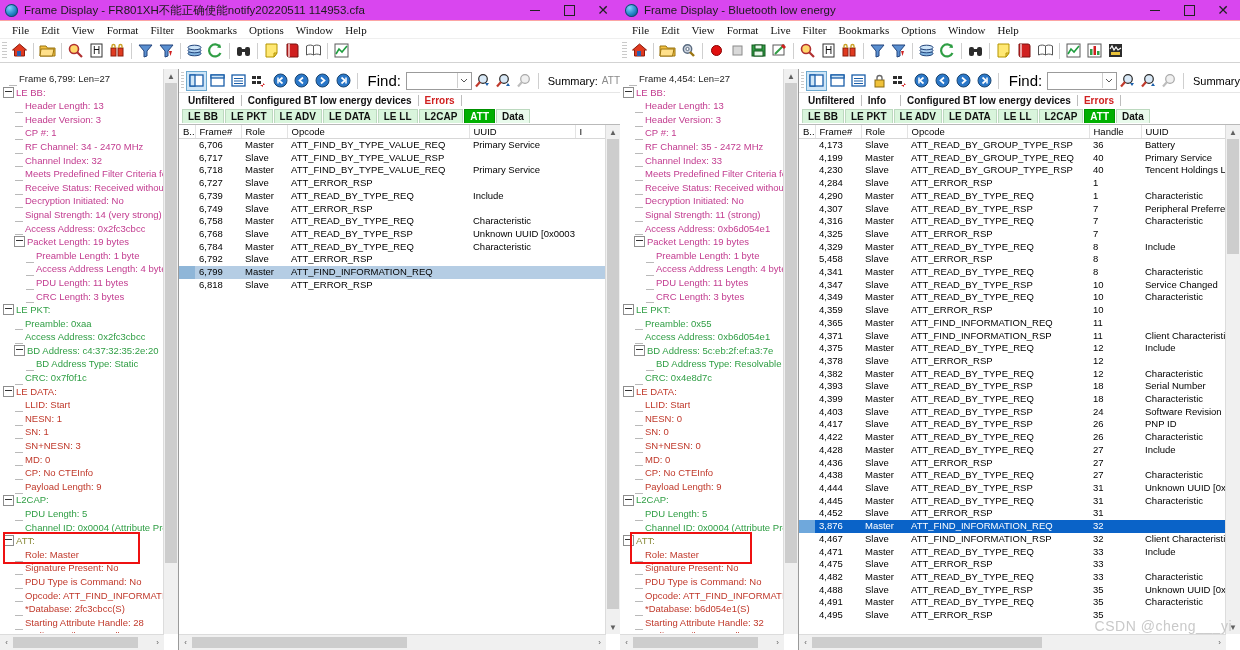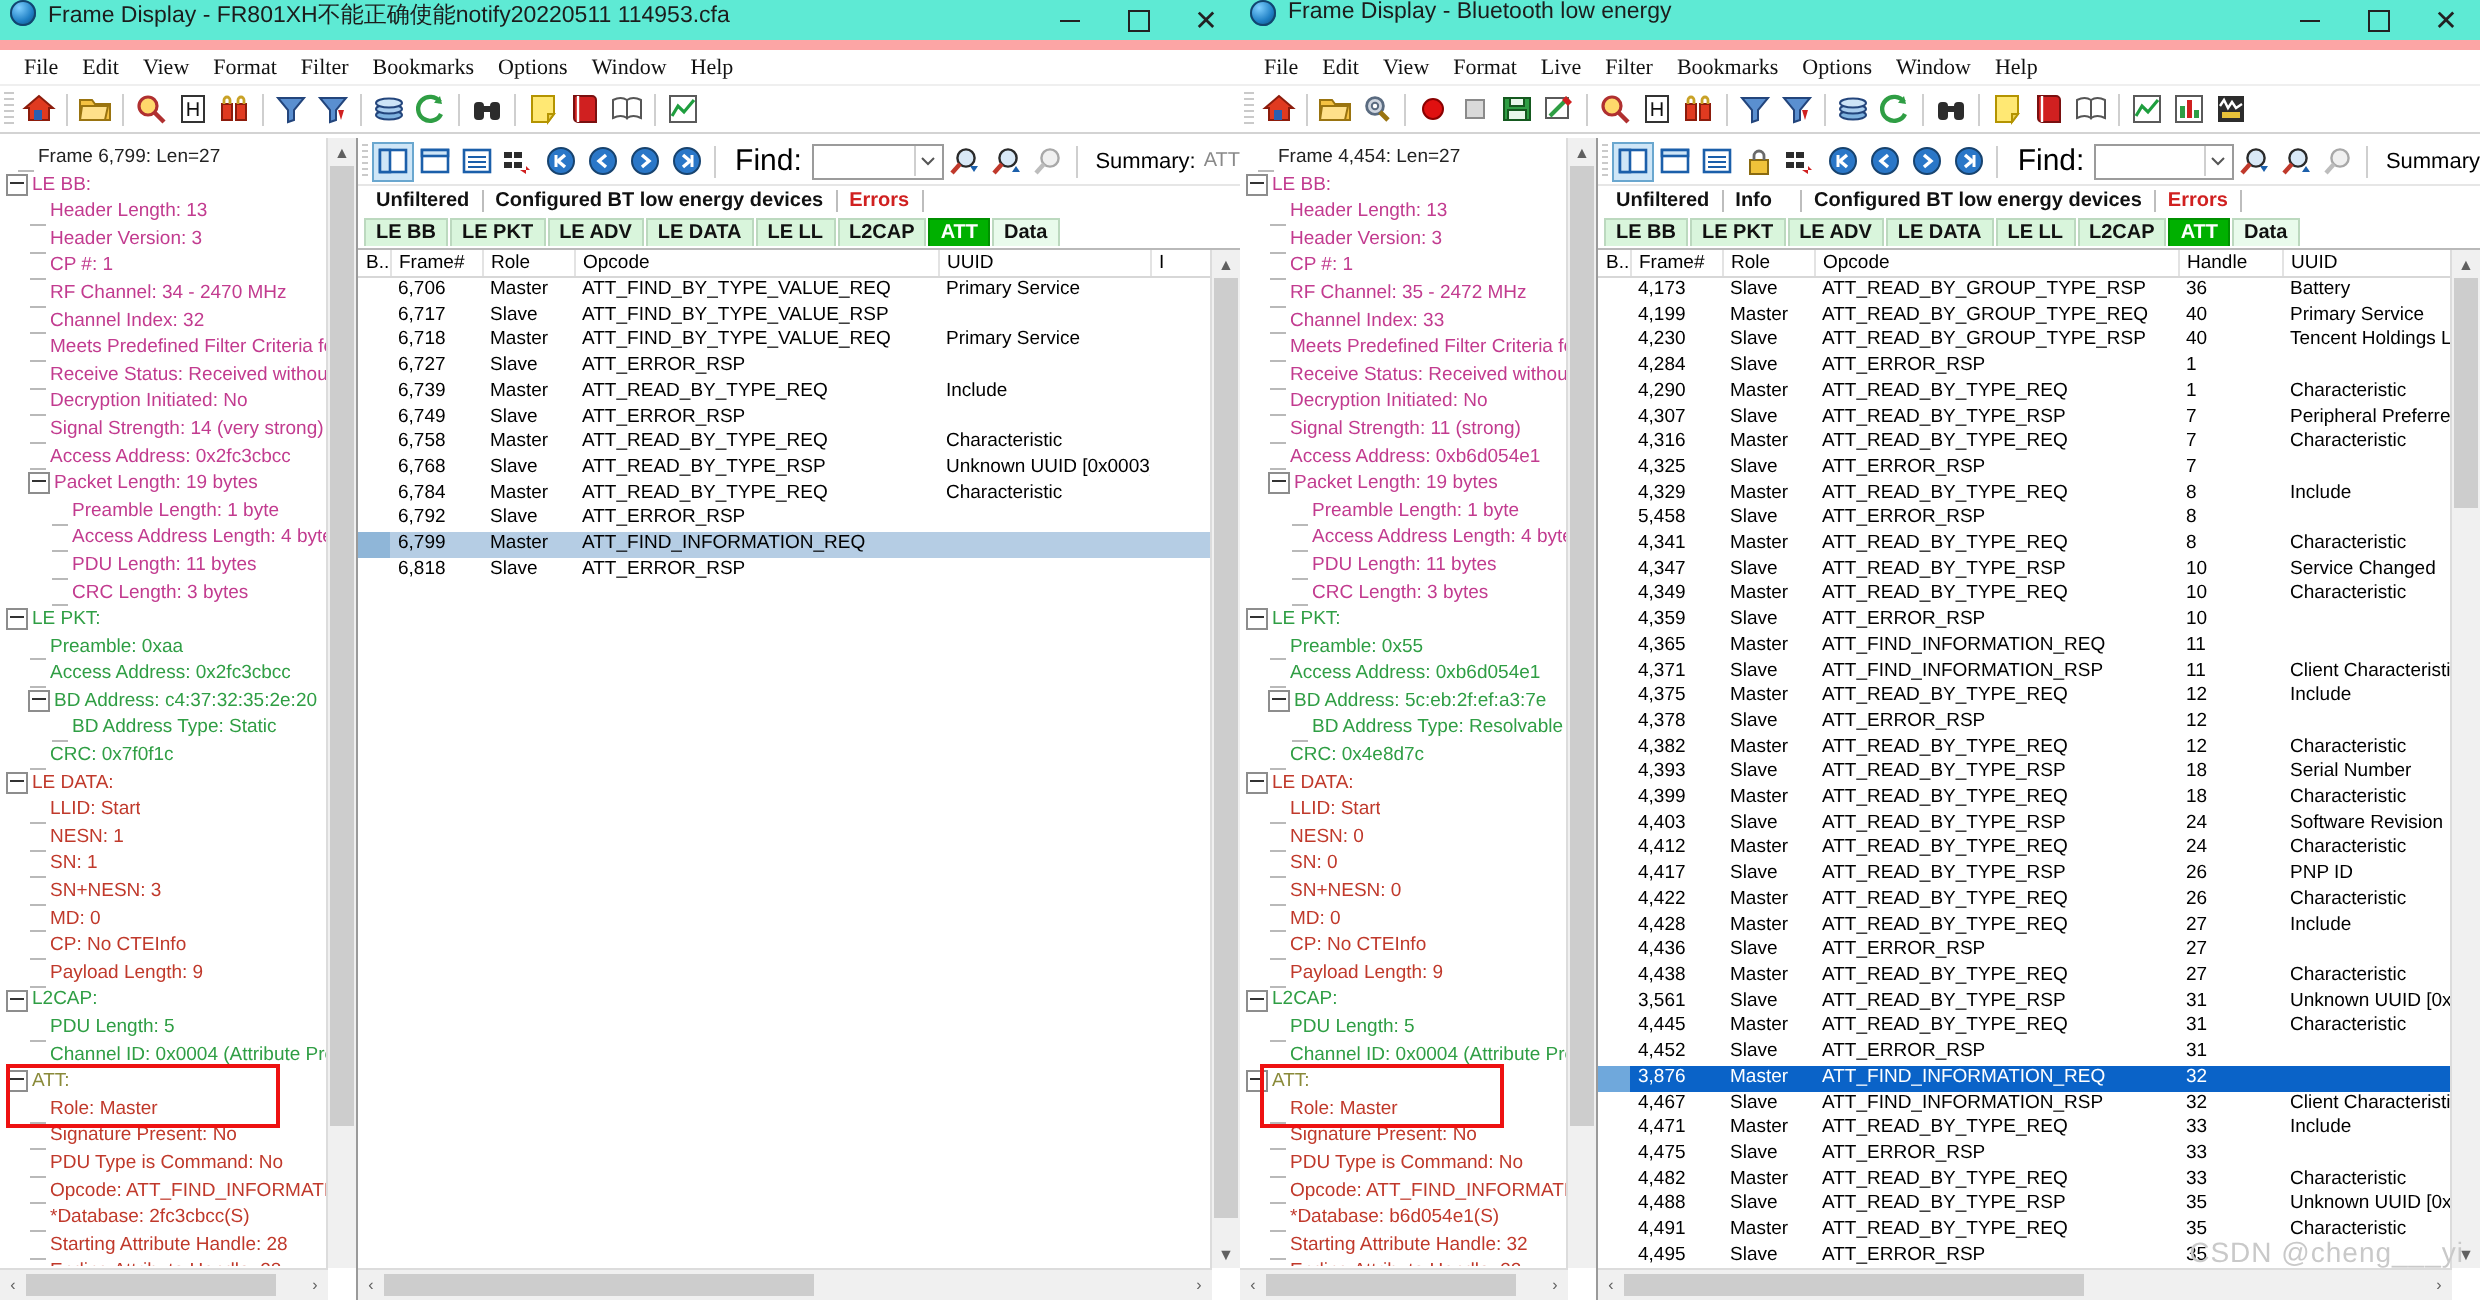--- a/index.html
+++ b/index.html
@@ -6,22 +6,22 @@
   body{
     width:1240px;height:650px;overflow:hidden;
     font-family:"Liberation Sans","DejaVu Sans",sans-serif;
     font-size:11px;color:#000;background:#fff;
   }
   .app{position:absolute;top:0;bottom:0;background:#fff;overflow:hidden;}
   .app.left{left:0;width:620px;border-right:1px solid #9a9a9a;}
   .app.right{left:620px;width:620px;}
 
   
-  .titlebar{height:20px;display:flex;align-items:flex-start;background:#5eead4;
-    border-bottom:5px solid #fca5a5;padding-left:5px;}
+  .titlebar{height:20px;display:flex;align-items:center;background:#d946ef;
+    border-bottom:1px solid #fca5a5;padding-left:5px;}
   .tb-icon{width:13px;height:13px;border-radius:50%;
     background:radial-gradient(circle at 35% 30%,#7fd0ff 0%,#1f7fc4 55%,#0a3e66 100%);
     box-shadow:inset 0 0 0 1px #12466e;margin-right:6px;flex:none;}
   .tb-title{font-size:11.5px;color:#1c1c1c;white-space:nowrap;overflow:hidden;}
   .tb-ctrls{margin-left:auto;display:flex;align-items:center;}
   .tb-btn{width:34px;height:20px;display:flex;align-items:center;justify-content:center;
     font-size:12px;color:#222;line-height:1;}
   .tb-btn.min::after{content:"";display:block;width:10px;height:1px;background:#222;}
   .tb-btn.max::after{content:"";display:block;width:9px;height:9px;border:1px solid #222;}
   .tb-btn.close{font-size:14px;}
@@ -1444,28 +1444,20 @@
               <tr>
                 <td class="bm"></td>
                 <td>4,403</td>
                 <td>Slave</td>
                 <td>ATT_READ_BY_TYPE_RSP</td>
                 <td>24</td>
                 <td>Software Revision</td>
               </tr>
               <tr>
                 <td class="bm"></td>
-                <td>4,412</td>
-                <td>Master</td>
-                <td>ATT_READ_BY_TYPE_REQ</td>
-                <td>24</td>
-                <td>Characteristic</td>
-              </tr>
-              <tr>
-                <td class="bm"></td>
                 <td>4,417</td>
                 <td>Slave</td>
                 <td>ATT_READ_BY_TYPE_RSP</td>
                 <td>26</td>
                 <td>PNP ID</td>
               </tr>
               <tr>
                 <td class="bm"></td>
                 <td>4,422</td>
                 <td>Master</td>
@@ -1492,21 +1484,21 @@
               <tr>
                 <td class="bm"></td>
                 <td>4,438</td>
                 <td>Master</td>
                 <td>ATT_READ_BY_TYPE_REQ</td>
                 <td>27</td>
                 <td>Characteristic</td>
               </tr>
               <tr>
                 <td class="bm"></td>
-                <td>3,561</td>
+                <td>4,444</td>
                 <td>Slave</td>
                 <td>ATT_READ_BY_TYPE_RSP</td>
                 <td>31</td>
                 <td>Unknown UUID [0x0003]</td>
               </tr>
               <tr>
                 <td class="bm"></td>
                 <td>4,445</td>
                 <td>Master</td>
                 <td>ATT_READ_BY_TYPE_REQ</td>

